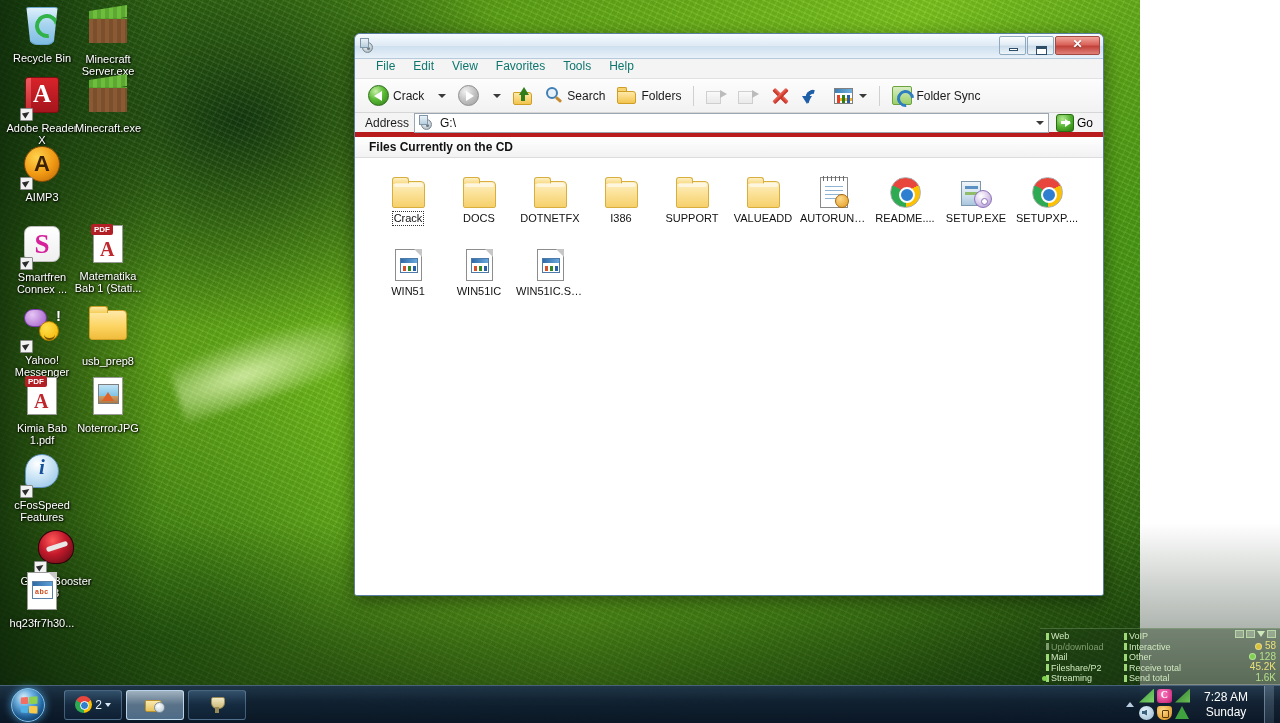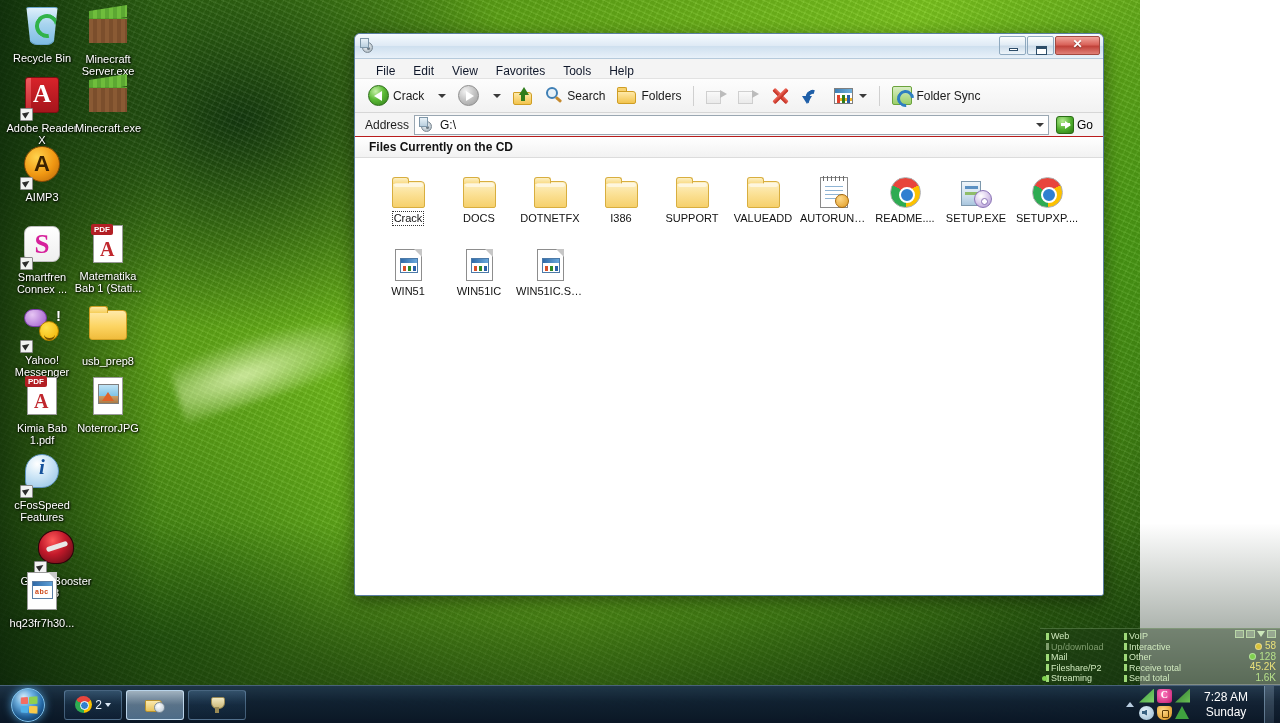--- a/index.html
+++ b/index.html
@@ -254,23 +254,23 @@
   .winbtn .x { position:absolute; left:8px; top:9px; width:11px; height:9px;
     border:1px solid #2d4d69; border-top-width:3px; background:#fff; }
   .winbtn.close::after {
     content:"✕"; position:absolute; inset:0; text-align:center; line-height:17px;
     color:#fff; font:bold 12px "Liberation Sans",sans-serif; text-shadow:0 1px 1px rgba(0,0,0,0.4);
   }
 
   .menubar {
     height: 20px;
     background: #f4f4f4;
-    display: flex; align-items: flex-end;
+    display: flex; align-items: flex-start;
     padding-left: 12px;
-    font-size: 12px; color: #0f172a;
+    font-size: 12px; color: #0f766e;
     border-bottom: 1px solid #e2e2e2;
   }
   .menubar span { padding: 0 9px; cursor: default; }
 
   .toolbar {
     height: 34px;
     background: linear-gradient(180deg,#fdfdfd 0%,#f2f2f2 100%);
     display: flex; align-items: center;
     padding: 0 8px;
     border-bottom: 1px solid #d6d6d6;
@@ -340,21 +340,21 @@
     background: linear-gradient(180deg,#d9eec4,#9cd06a); border:1px solid #6ba33c; border-radius:2px; }
   .sync-ic::after { content:""; position:absolute; left:4px; top:3px; width:11px; height:11px;
     border-radius:50%; border:3px solid #2f7fc0; border-right-color: transparent; transform: rotate(40deg); }
 
   .addressbar {
     height: 24px;
     background: #f4f4f4;
     display: flex; align-items: center;
     padding: 0 5px 0 10px;
     gap: 5px;
-    border-bottom: 1px solid #b91c1c;
+    border-bottom: 5px solid #b91c1c;
     font-size: 12px;
   }
   .addr-label { color:#1c1c1c; }
   .addr-input {
     flex: 1; height: 20px;
     background: #ffffff;
     border: 1px solid #9aa7b2;
     display: flex; align-items: center;
     padding: 0 4px; gap: 5px;
     font-size: 12px; color: #111;

